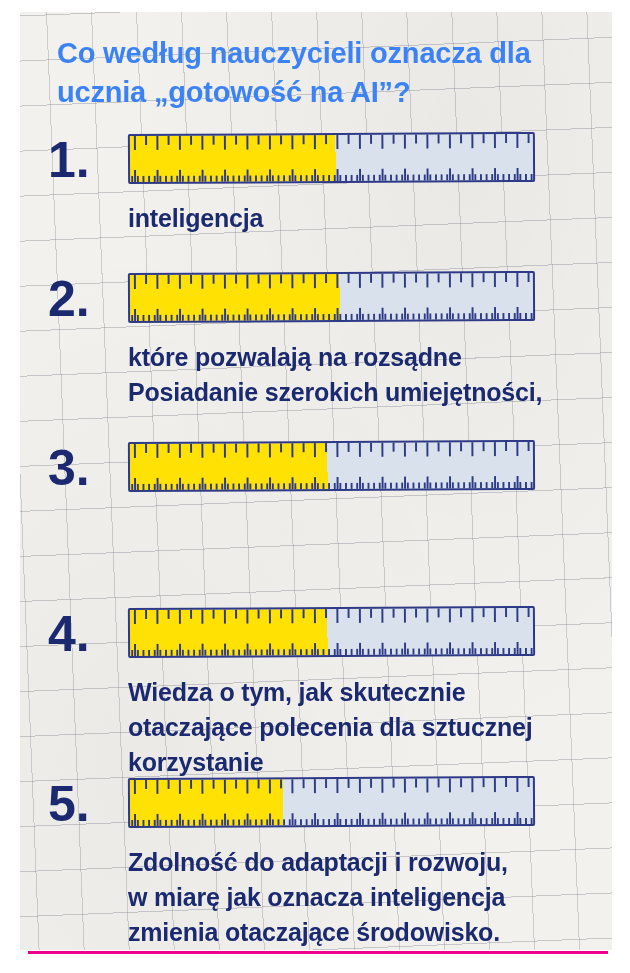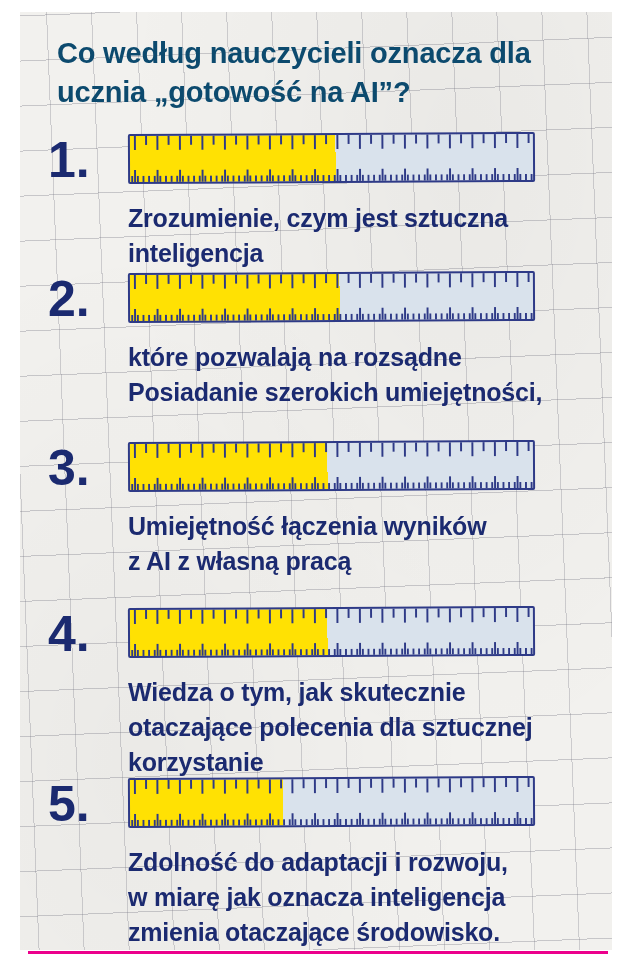--- a/index.html
+++ b/index.html
@@ -31,21 +31,21 @@
     left: -90px; top: -90px; right: -90px; bottom: -90px;
     background-image:
       repeating-linear-gradient(0deg,  rgba(115,115,128,0.34) 0 1px, transparent 1px 45px),
       repeating-linear-gradient(90deg, rgba(115,115,128,0.30) 0 1px, transparent 1px 45px);
     transform: rotate(-2.3deg);
   }
   .title {
     position: absolute;
     left: 57px; top: 34px;
     margin: 0;
-    color: #0c4a6e;
+    color: #3b82f6;
     font-size: 29px;
     line-height: 39px;
     font-weight: bold;
     letter-spacing: -0.2px;
   }
   .title .tline { display: block; }
 
   .item { position: absolute; left: 0; width: 630px; height: 120px; }
   .item1 { top: 133px; }
   .item2 { top: 272px; }
@@ -123,21 +123,20 @@
     <span class="tline">ucznia „gotowość na AI”?</span>
   </h1>
 
   <section class="item item1">
     <div class="num">1.</div>
     <div class="ruler" style="--fill: 51%;">
       <div class="ticks ticks-top"></div>
       <div class="ticks ticks-bottom"></div>
     </div>
     <div class="label">
-      <div>Zrozumienie, czym jest sztuczna</div>
       <div>inteligencja</div>
     </div>
   </section>
 
   <section class="item item2">
     <div class="num">2.</div>
     <div class="ruler" style="--fill: 52%;">
       <div class="ticks ticks-top"></div>
       <div class="ticks ticks-bottom"></div>
     </div>
@@ -145,24 +144,20 @@
       <div>które pozwalają na rozsądne</div>
       <div>Posiadanie szerokich umiejętności,</div>
     </div>
   </section>
 
   <section class="item item3">
     <div class="num">3.</div>
     <div class="ruler" style="--fill: 49%;">
       <div class="ticks ticks-top"></div>
       <div class="ticks ticks-bottom"></div>
-    </div>
-    <div class="label">
-      <div>Umiejętność łączenia wyników</div>
-      <div>z AI z własną pracą</div>
     </div>
   </section>
 
   <section class="item item4">
     <div class="num">4.</div>
     <div class="ruler" style="--fill: 49%;">
       <div class="ticks ticks-top"></div>
       <div class="ticks ticks-bottom"></div>
     </div>
     <div class="label">

